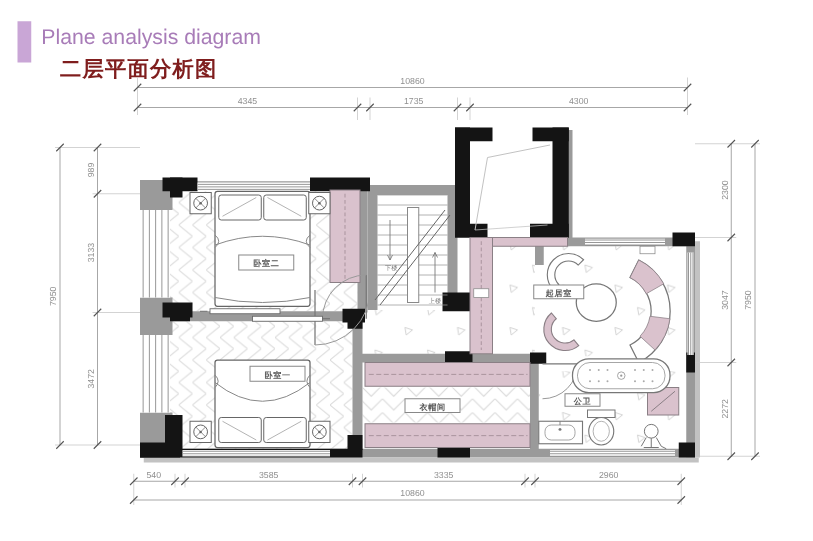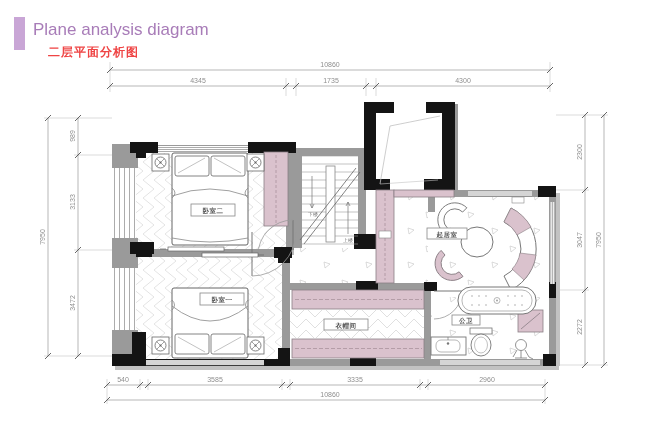--- a/index.html
+++ b/index.html
@@ -1,21 +1,21 @@
 <!DOCTYPE html>
 <html><head>
 <meta charset="utf-8">
 <style>
   html,body{margin:0;padding:0;background:#fff;}
   .canvas{position:relative;width:650px;height:433px;background:#fff;overflow:hidden;
           font-family:"Liberation Sans",sans-serif;}
   .hdr{position:absolute;left:0;top:0;width:650px;height:60px;padding-left:16px;}
   .hdr-bar{position:absolute;left:14px;top:17px;width:11px;height:33px;background:#c9a6d6;}
   .hdr-title{position:absolute;left:33px;top:20px;font-size:17px;color:#a87cb8;}
-  .hdr-sub{position:absolute;left:48px;top:44px;font-size:12px;font-weight:bold;color:#ef4444;letter-spacing:1px;}
+  .hdr-sub{position:absolute;left:48px;top:44px;font-size:17px;font-weight:bold;color:#7f1d1d;letter-spacing:1px;}
   svg{position:absolute;left:0;top:0;}
   text{font-family:"Liberation Sans",sans-serif;}
   .dim{font-size:7px;fill:#8f8f8f;}
   .roomlbl{font-size:6.5px;fill:#555;font-weight:bold;letter-spacing:0.5px;}
   .stairlbl{font-size:5px;fill:#777;}
 </style>
 </head>
 <body>
 
 <div class="canvas">

